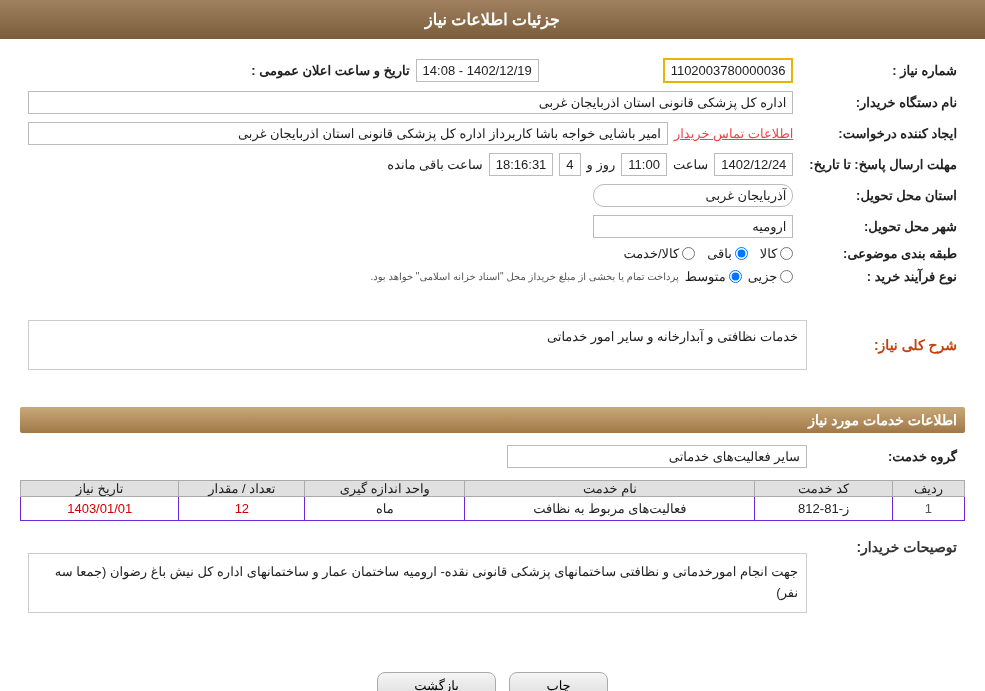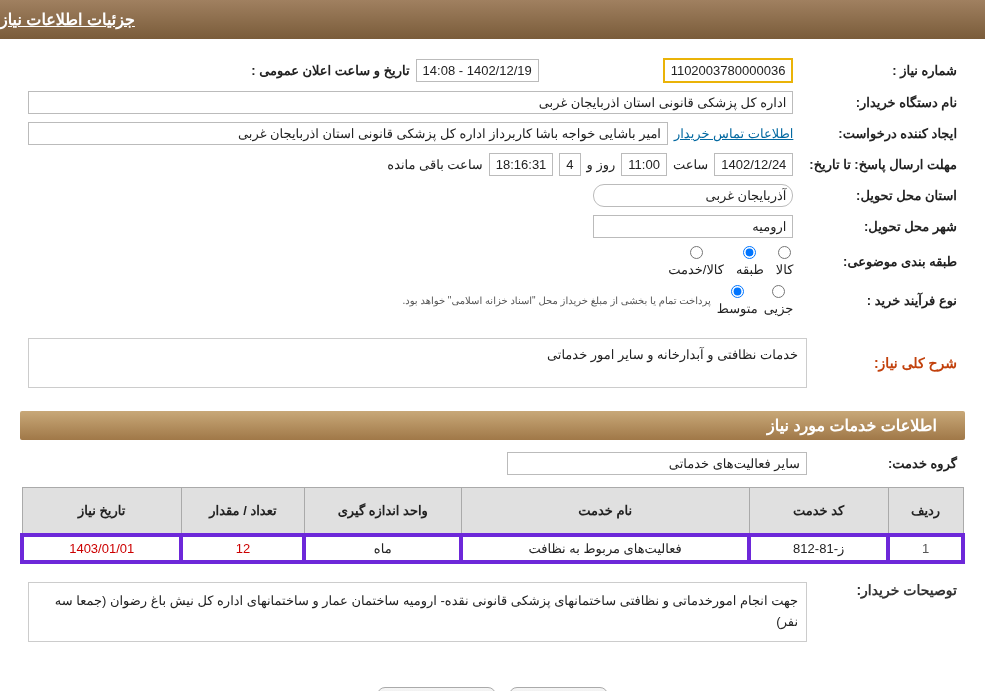--- a/index.html
+++ b/index.html
@@ -12,35 +12,34 @@
     }
     .page-wrapper {
       max-width: 985px;
       margin: 0 auto;
       background: #fff;
       padding-bottom: 30px;
     }
     .page-header {
       background: linear-gradient(to bottom, #a08060, #7a5c3a);
       color: #fff;
-      text-align: left;
+      text-align: center;
       padding: 10px 0;
       font-size: 16px;
       font-weight: bold;
       letter-spacing: 1px;
-      text-decoration: underline;
     }
     .content-area {
       padding: 15px 20px;
     }
     .section-title {
       background: linear-gradient(to bottom, #c8a878, #a07848);
       color: #fff;
-      padding: 5px 28px;
-      font-size: 16px;
+      padding: 5px 8px;
+      font-size: 14px;
       font-weight: bold;
       margin: 15px 0 8px 0;
       border-radius: 2px;
     }
     .info-table {
       width: 100%;
       border-collapse: collapse;
     }
     .info-table td {
       padding: 4px 8px;
@@ -61,55 +60,54 @@
       display: inline-block;
     }
     .highlight-box {
       border: 2px solid #eab308;
       background: #fff;
       padding: 3px 6px;
       min-height: 22px;
       display: inline-block;
     }
     .link-text {
-      color: #0369a1;
+      color: #ef4444;
       text-decoration: underline;
       cursor: pointer;
     }
     .row-flex {
       display: flex;
       align-items: center;
       gap: 6px;
       flex-wrap: wrap;
     }
     .radio-group {
       display: flex;
       align-items: center;
       gap: 12px;
     }
     .radio-item {
       display: flex;
       align-items: center;
       gap: 3px;
-      flex-direction: column;
     }
     .services-table {
       width: 100%;
       border-collapse: collapse;
       margin: 8px 0;
     }
     .services-table th {
       background: #e0e0e0;
       border: 1px solid #aaa;
-      padding: 15px 8px;
+      padding: 0 8px;
       text-align: center;
-      font-weight: bold;
+      font-weight: normal;
     }
     .services-table td {
-      border: 4px solid #6d28d9;
+      border: 1px solid #6d28d9;
       padding: 4px 20px;
       text-align: center;
     }
     .services-table td:first-child {
       color: #555;
     }
     .col-date {
       color: #cc0000;
     }
     .col-qty {
@@ -137,21 +135,21 @@
       border: 1px solid #aaa;
       background: linear-gradient(to bottom, #f5f5f5, #ddd);
       cursor: pointer;
       font-size: 13px;
       font-family: Tahoma, Arial, sans-serif;
       border-radius: 8px;
     }
     .bordered-section {
       border: 1px solid #ccc;
       padding: 8px;
-      margin: 4px 0;
+      margin: 18px 0;
     }
   </style>
 </head>
 <body>
 
 <div class="page-wrapper">
 
   <div class="page-header">
     <span>جزئیات اطلاعات نیاز</span>
   </div>
@@ -225,21 +223,21 @@
         <tr>
           <td class="label-cell">طبقه بندی موضوعی:</td>
           <td colspan="2">
             <div class="radio-group">
               <label class="radio-item">
                 <input type="radio" name="category" value="کالا" style="">
                 <span>کالا</span>
               </label>
               <label class="radio-item">
                 <input type="radio" name="category" value="خدمت" checked="" style="">
-                <span>طبقه</span>
+                <span>باقی</span>
               </label>
               <label class="radio-item">
                 <input type="radio" name="category" value="کالا/خدمت" style="">
                 <span>کالا/خدمت</span>
               </label>
             </div>
           </td>
         </tr>
 
         <tr>

